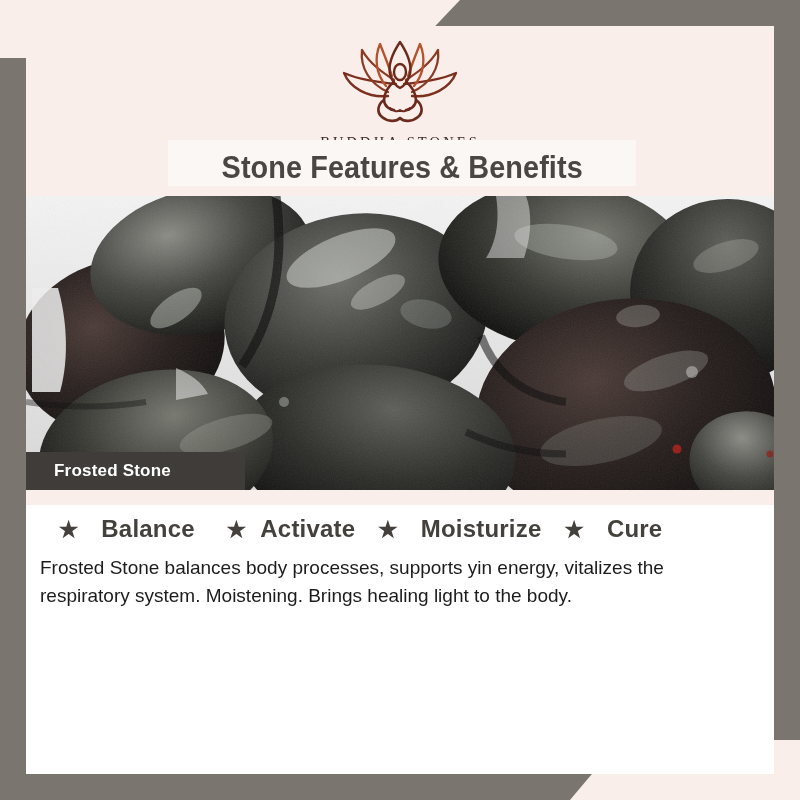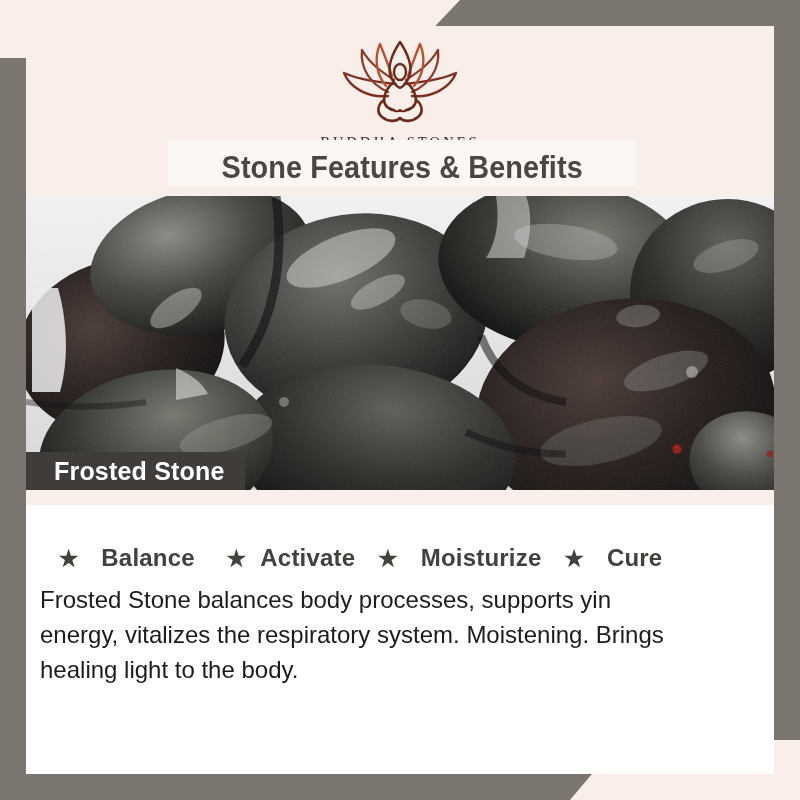--- a/index.html
+++ b/index.html
@@ -48,35 +48,35 @@
   .photo{
     position:absolute;left:0;top:170px;width:748px;height:294px;overflow:hidden;
     background:#101010;
   }
   .photo svg{display:block;width:748px;height:294px;}
   .badge{
     position:absolute;left:0;bottom:0;width:219px;height:38px;
     background:#3f3c39;display:flex;align-items:center;
   }
   .badge-text{
-    color:#ffffff;font-size:25px;font-weight:600;padding-left:28px;letter-spacing:0.2px;
+    color:#ffffff;font-size:17px;font-weight:600;padding-left:28px;letter-spacing:0.2px;
   }
 
   
   .pinkstrip{position:absolute;left:0;top:464px;width:748px;height:15px;background:#faeeea;}
-  .content{position:absolute;left:0;top:479px;width:669px;padding-top:39px;}
+  .content{position:absolute;left:0;top:479px;width:669px;padding-top:10px;}
   .benefits{
     text-align:center;font-size:24px;font-weight:700;color:#44413d;
     letter-spacing:0.2px;white-space:nowrap;
   }
   .benefits .star{font-size:22px;}
   .b-gap{display:inline-block;width:9px;}
   .b-gap-sm{display:inline-block;width:1px;}
   .desc{
-    margin:11px 14px 0 14px;font-size:24px;line-height:1.45;color:#1c1c1c;
+    margin:11px 14px 0 14px;font-size:19px;line-height:1.45;color:#1c1c1c;
     text-align:left;
   }
 </style>
 </head>
 <body>
 
 <div id="poster">
 
   <div class="frame-gray"></div>
   <div class="frame-pink-tl"></div>

